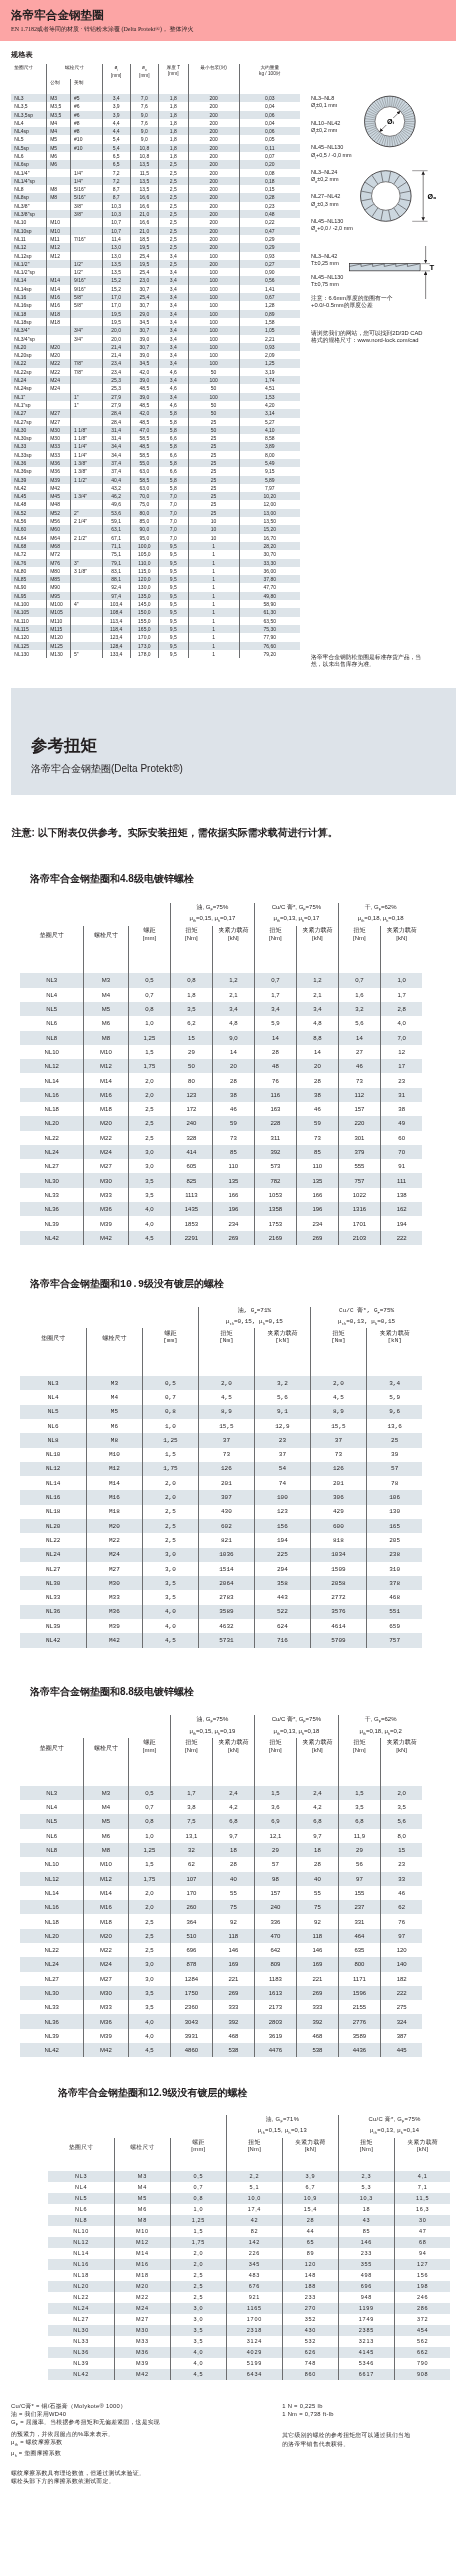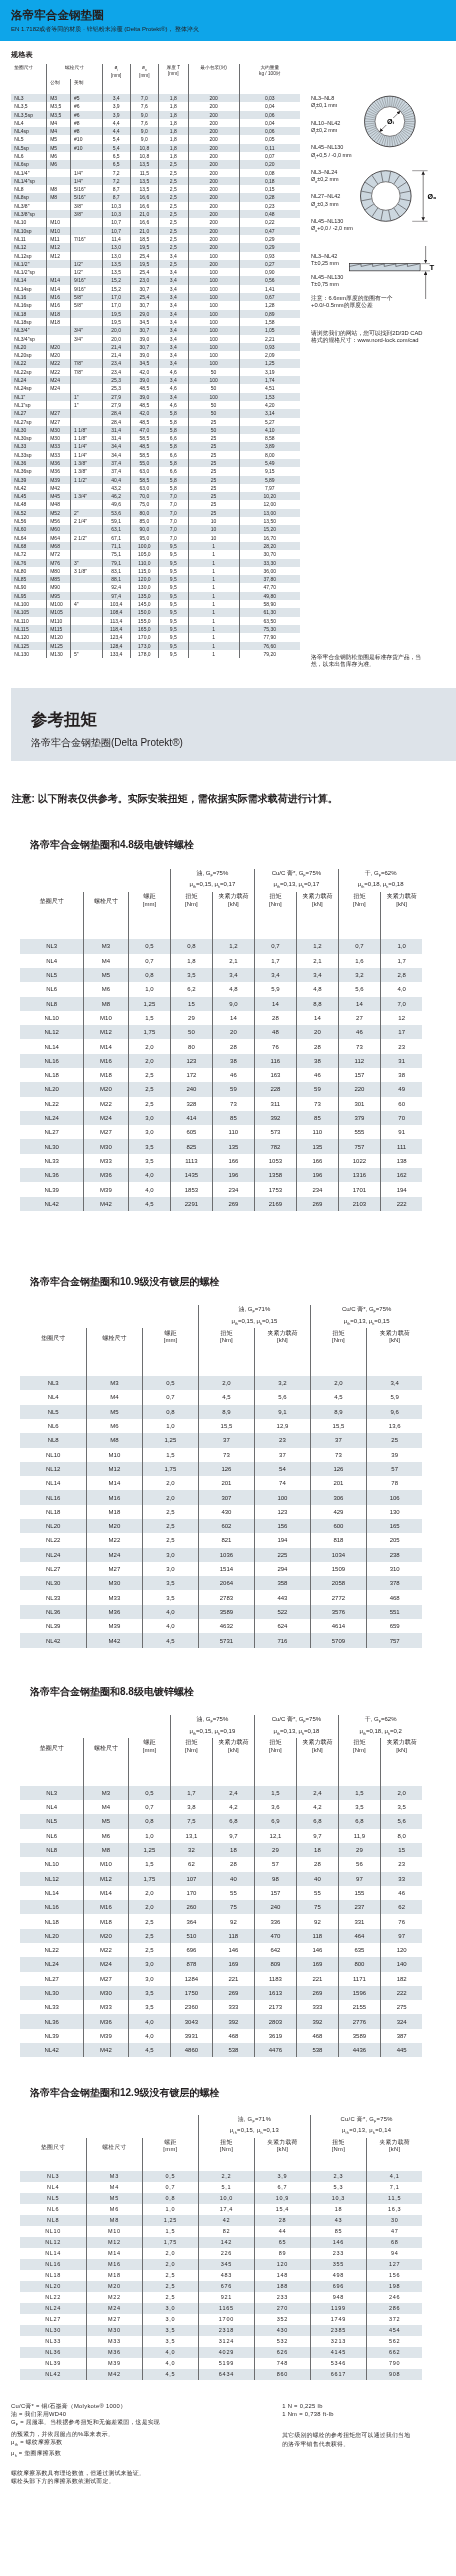--- a/index.html
+++ b/index.html
@@ -4,21 +4,21 @@
 <style>
   html,body{margin:0;padding:0;}
   body{
     width:457px;height:2576px;overflow:hidden;position:relative;
     background:#fff;color:#231f20;
     font-family:"Liberation Sans","DejaVu Sans",sans-serif;
     -webkit-font-smoothing:antialiased;
   }
   sub{font-size:0.62em;}
   
-  .top-band{background:#0ea5e9;padding:7.7px 11px 7.2px;}
+  .top-band{background:#fca5a5;padding:7.7px 11px 7.2px;font-family:Liberation Serif, serif;}
   .top-band h1{font-size:11.6px;font-weight:bold;margin:0 0 2.2px;}
   .top-band .sub{font-size:6px;}
   
   .spec-heading{font-size:7.2px;font-weight:bold;margin:8.8px 0 4.4px 11px;font-family:Liberation Mono, monospace;}
   .spec-wrap{position:relative;margin-left:11px;height:593px;}
   table.spec{border-collapse:collapse;table-layout:fixed;}
   table.spec th{font-weight:normal;font-size:4.7px;vertical-align:top;padding:1.1px 1.1px 0;line-height:6px;}
   table.spec td{font-size:5px;height:8.3px;padding:0 1.1px;line-height:8.3px;white-space:nowrap;}
   table.spec tbody tr:nth-child(odd){background:#dde4e9;}
   .bl{border-left:0.6px solid #6d6e70;}
@@ -32,37 +32,37 @@
   table.spec .c7{text-align:center;width:58px;}
   table.spec thead tr.r1 th{height:13.2px;}
   table.spec thead tr.r2 th{height:14.3px;}
   
   .spec-right{position:absolute;left:300px;top:26.4px;width:151px;font-size:5.5px;}
   .spec-right .blk{position:absolute;left:0;}
   .tol-pair{line-height:7.2px;margin-bottom:7.2px;white-space:nowrap;}
   .note-sm{font-size:5.8px;line-height:7.7px;}
   svg text{font-family:"Liberation Sans","DejaVu Sans",sans-serif;}
   
-  .torque-band{margin:31px 0 0 11px;background:#dde3e9;height:73px;box-sizing:border-box;padding:21px 0 0 20px;}
+  .torque-band{margin:31px 0 0 11px;background:#dde3e9;height:107px;box-sizing:border-box;padding:47px 0 0 20px;}
   .torque-band h1{font-size:16.5px;font-weight:bold;margin:0;}
   .torque-band .bsub{font-size:10px;margin-top:5px;}
   .notice{margin:31px 0 0 11.6px;font-size:10px;font-weight:bold;}
   
   .tq-block h3{font-size:10px;font-weight:bold;margin:0 0 0 30px;}
   .tq-host{margin:16.5px 0 0 20.4px;}
   table.tq{border-collapse:collapse;table-layout:fixed;text-align:center;}
   table.tq th{font-weight:normal;}
   table.tq thead tr.grp th{height:18.7px;vertical-align:top;font-size:6px;line-height:8.3px;padding:0;}
   table.tq thead tr.cols th{height:41px;vertical-align:top;font-size:6px;line-height:7.7px;padding:1.1px 0 0;}
   table.tq td{height:14.3px;font-size:6px;padding:0;white-space:nowrap;}
   table.tq tbody tr:nth-child(odd){background:#dee5ea;}
   .tq-block.condensed table.tq td{height:11px;font-size:5.5px;letter-spacing:0.7px;}
   .tq-block.condensed table.tq thead tr.grp th{height:16.5px;font-size:5.8px;letter-spacing:0.3px;}
   .tq-block.condensed table.tq thead tr.cols th{height:26.4px;font-size:5.8px;letter-spacing:0.3px;}
-  .mt1{margin-top:32px;} .mt2{margin-top:64px;} .mt3{margin-top:37px;} .mt4{margin-top:29px;}
+  .mt1{margin-top:32px;} .mt2{margin-top:32px;font-family:Liberation Mono, monospace;} .mt3{margin-top:37px;} .mt4{margin-top:29px;padding-left:28px;}
   .tq-block.condensed .tq-host{margin-top:14.3px;}
   
   .footer{display:flex;margin:22px 11px 0;font-size:5.8px;line-height:8.3px;letter-spacing:0.3px;}
   .footer .fl{width:248px;}
   .footer .fr{margin-left:25px;width:165px;}
   .footer .gap{height:8.3px;}
   .footer .line{white-space:normal;}
   .fr .para{margin-top:13.2px;}
 </style>
 </head>

